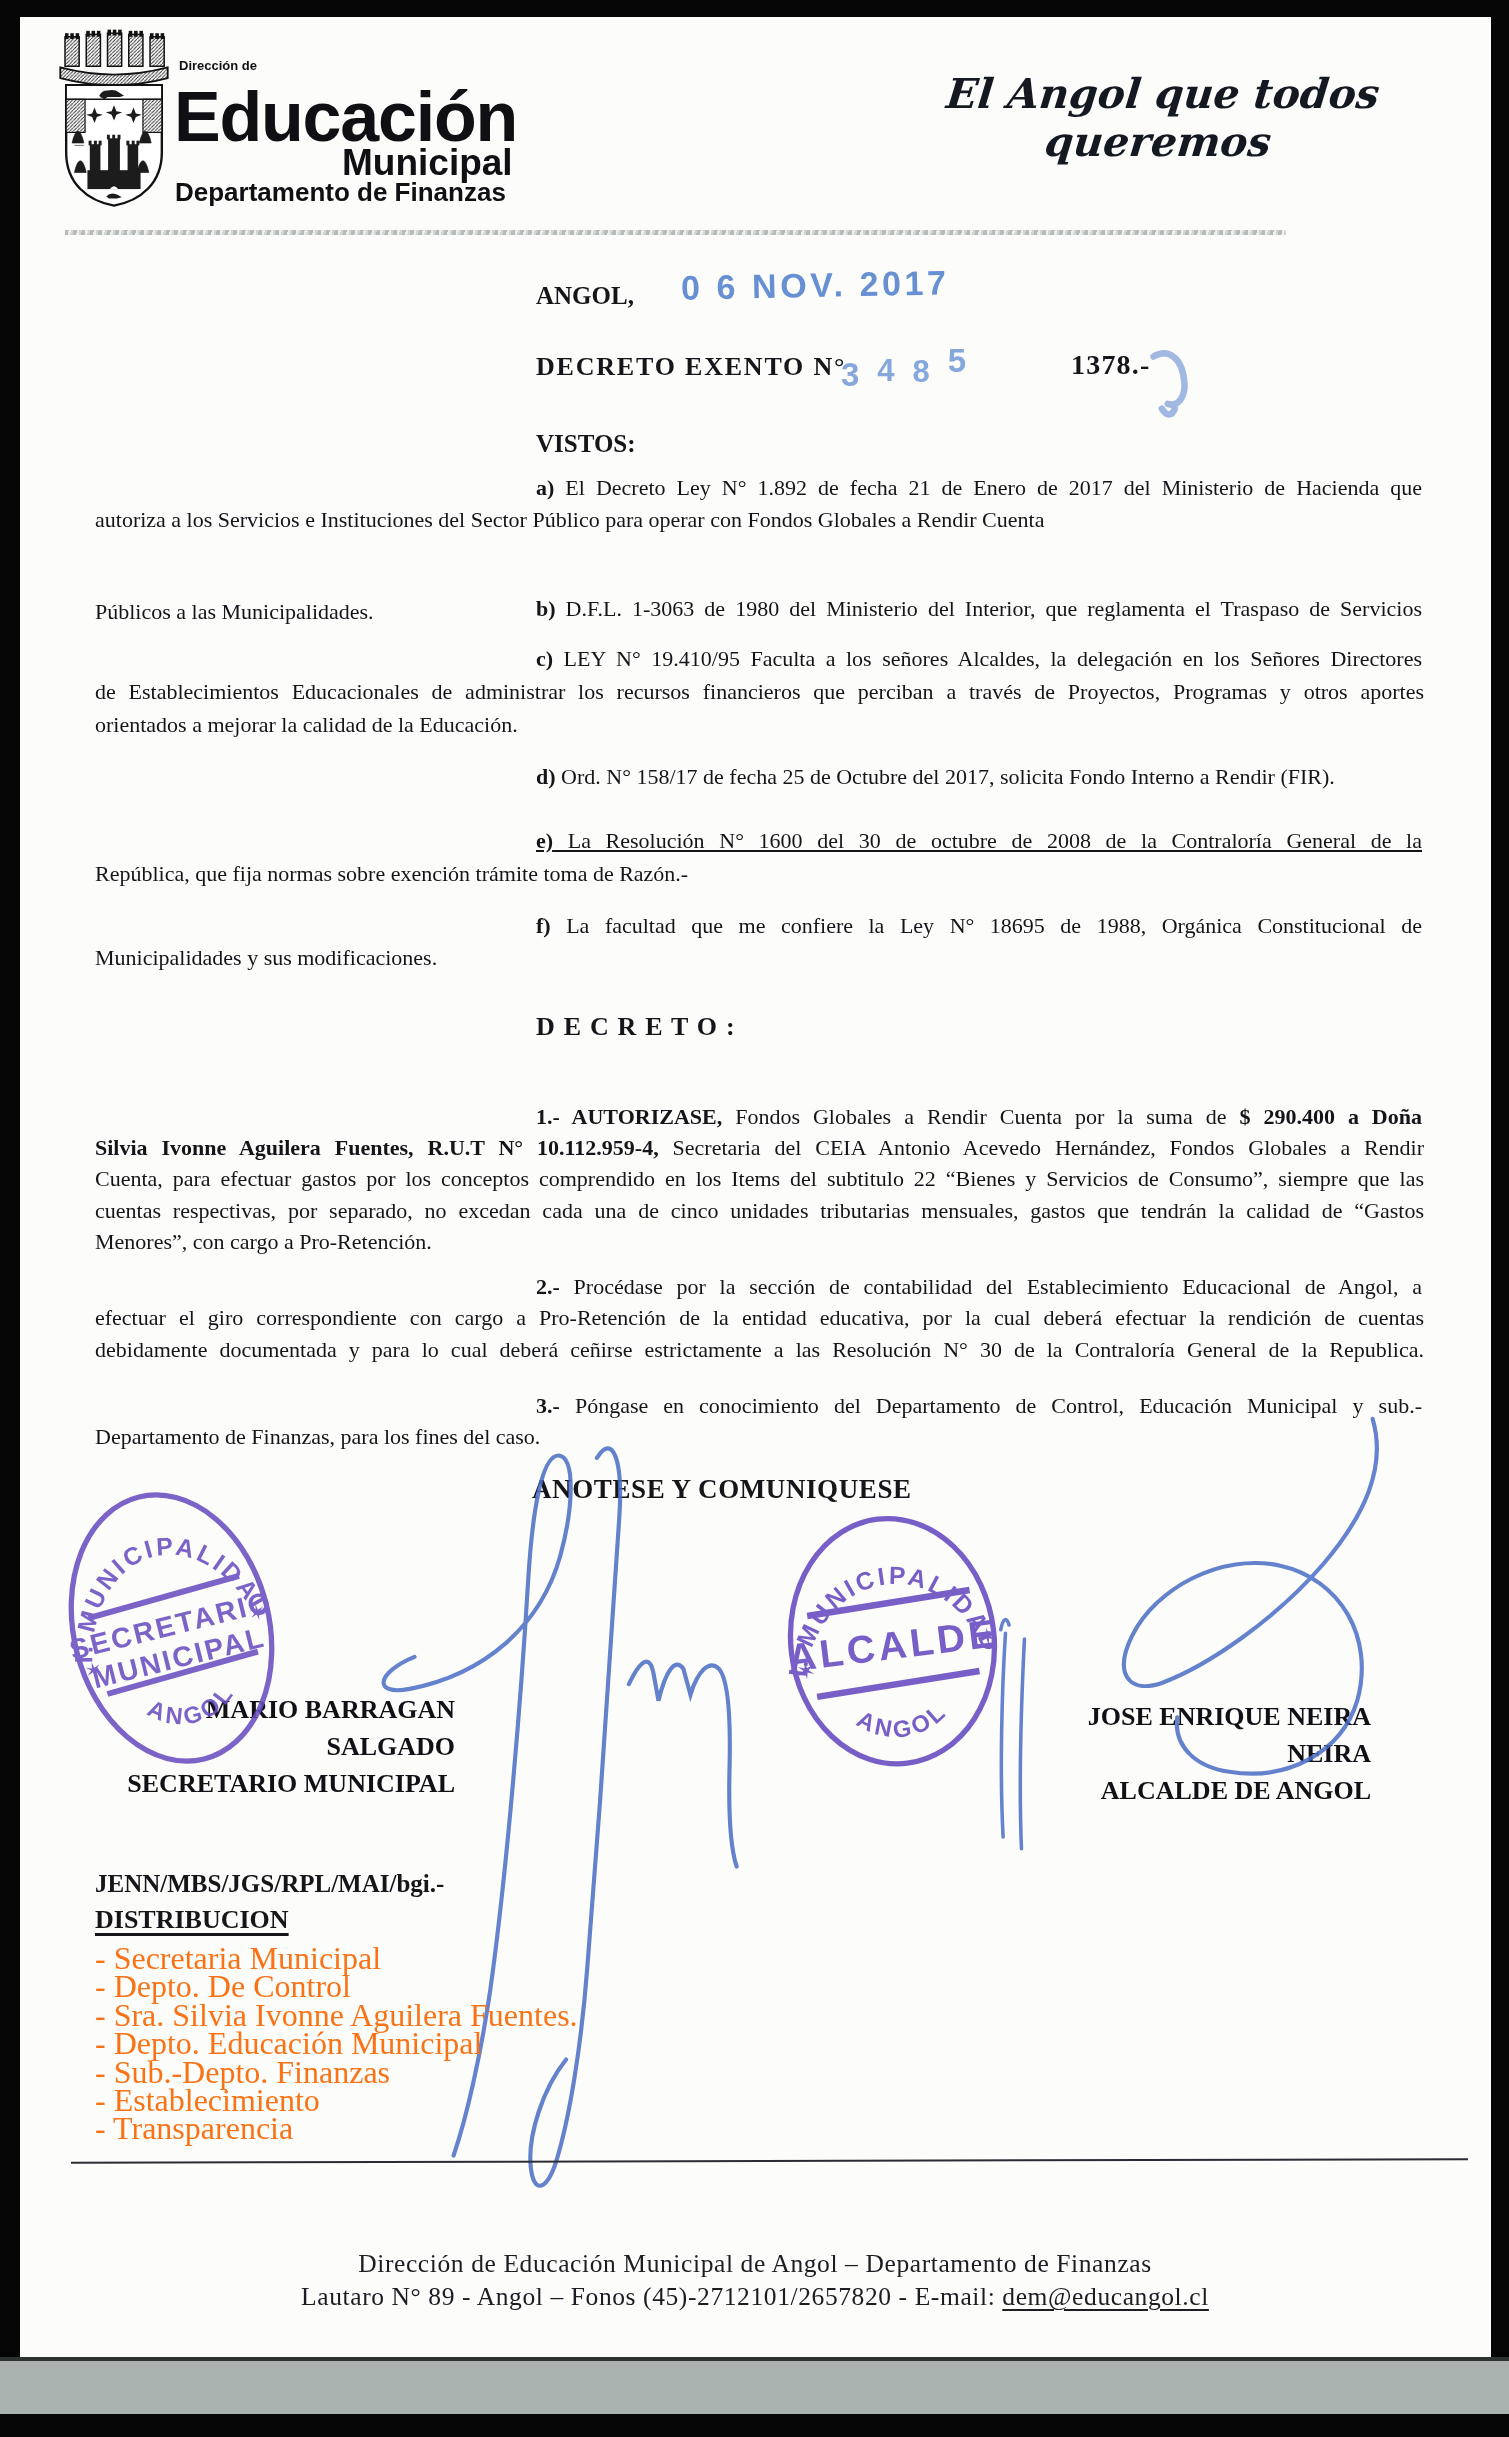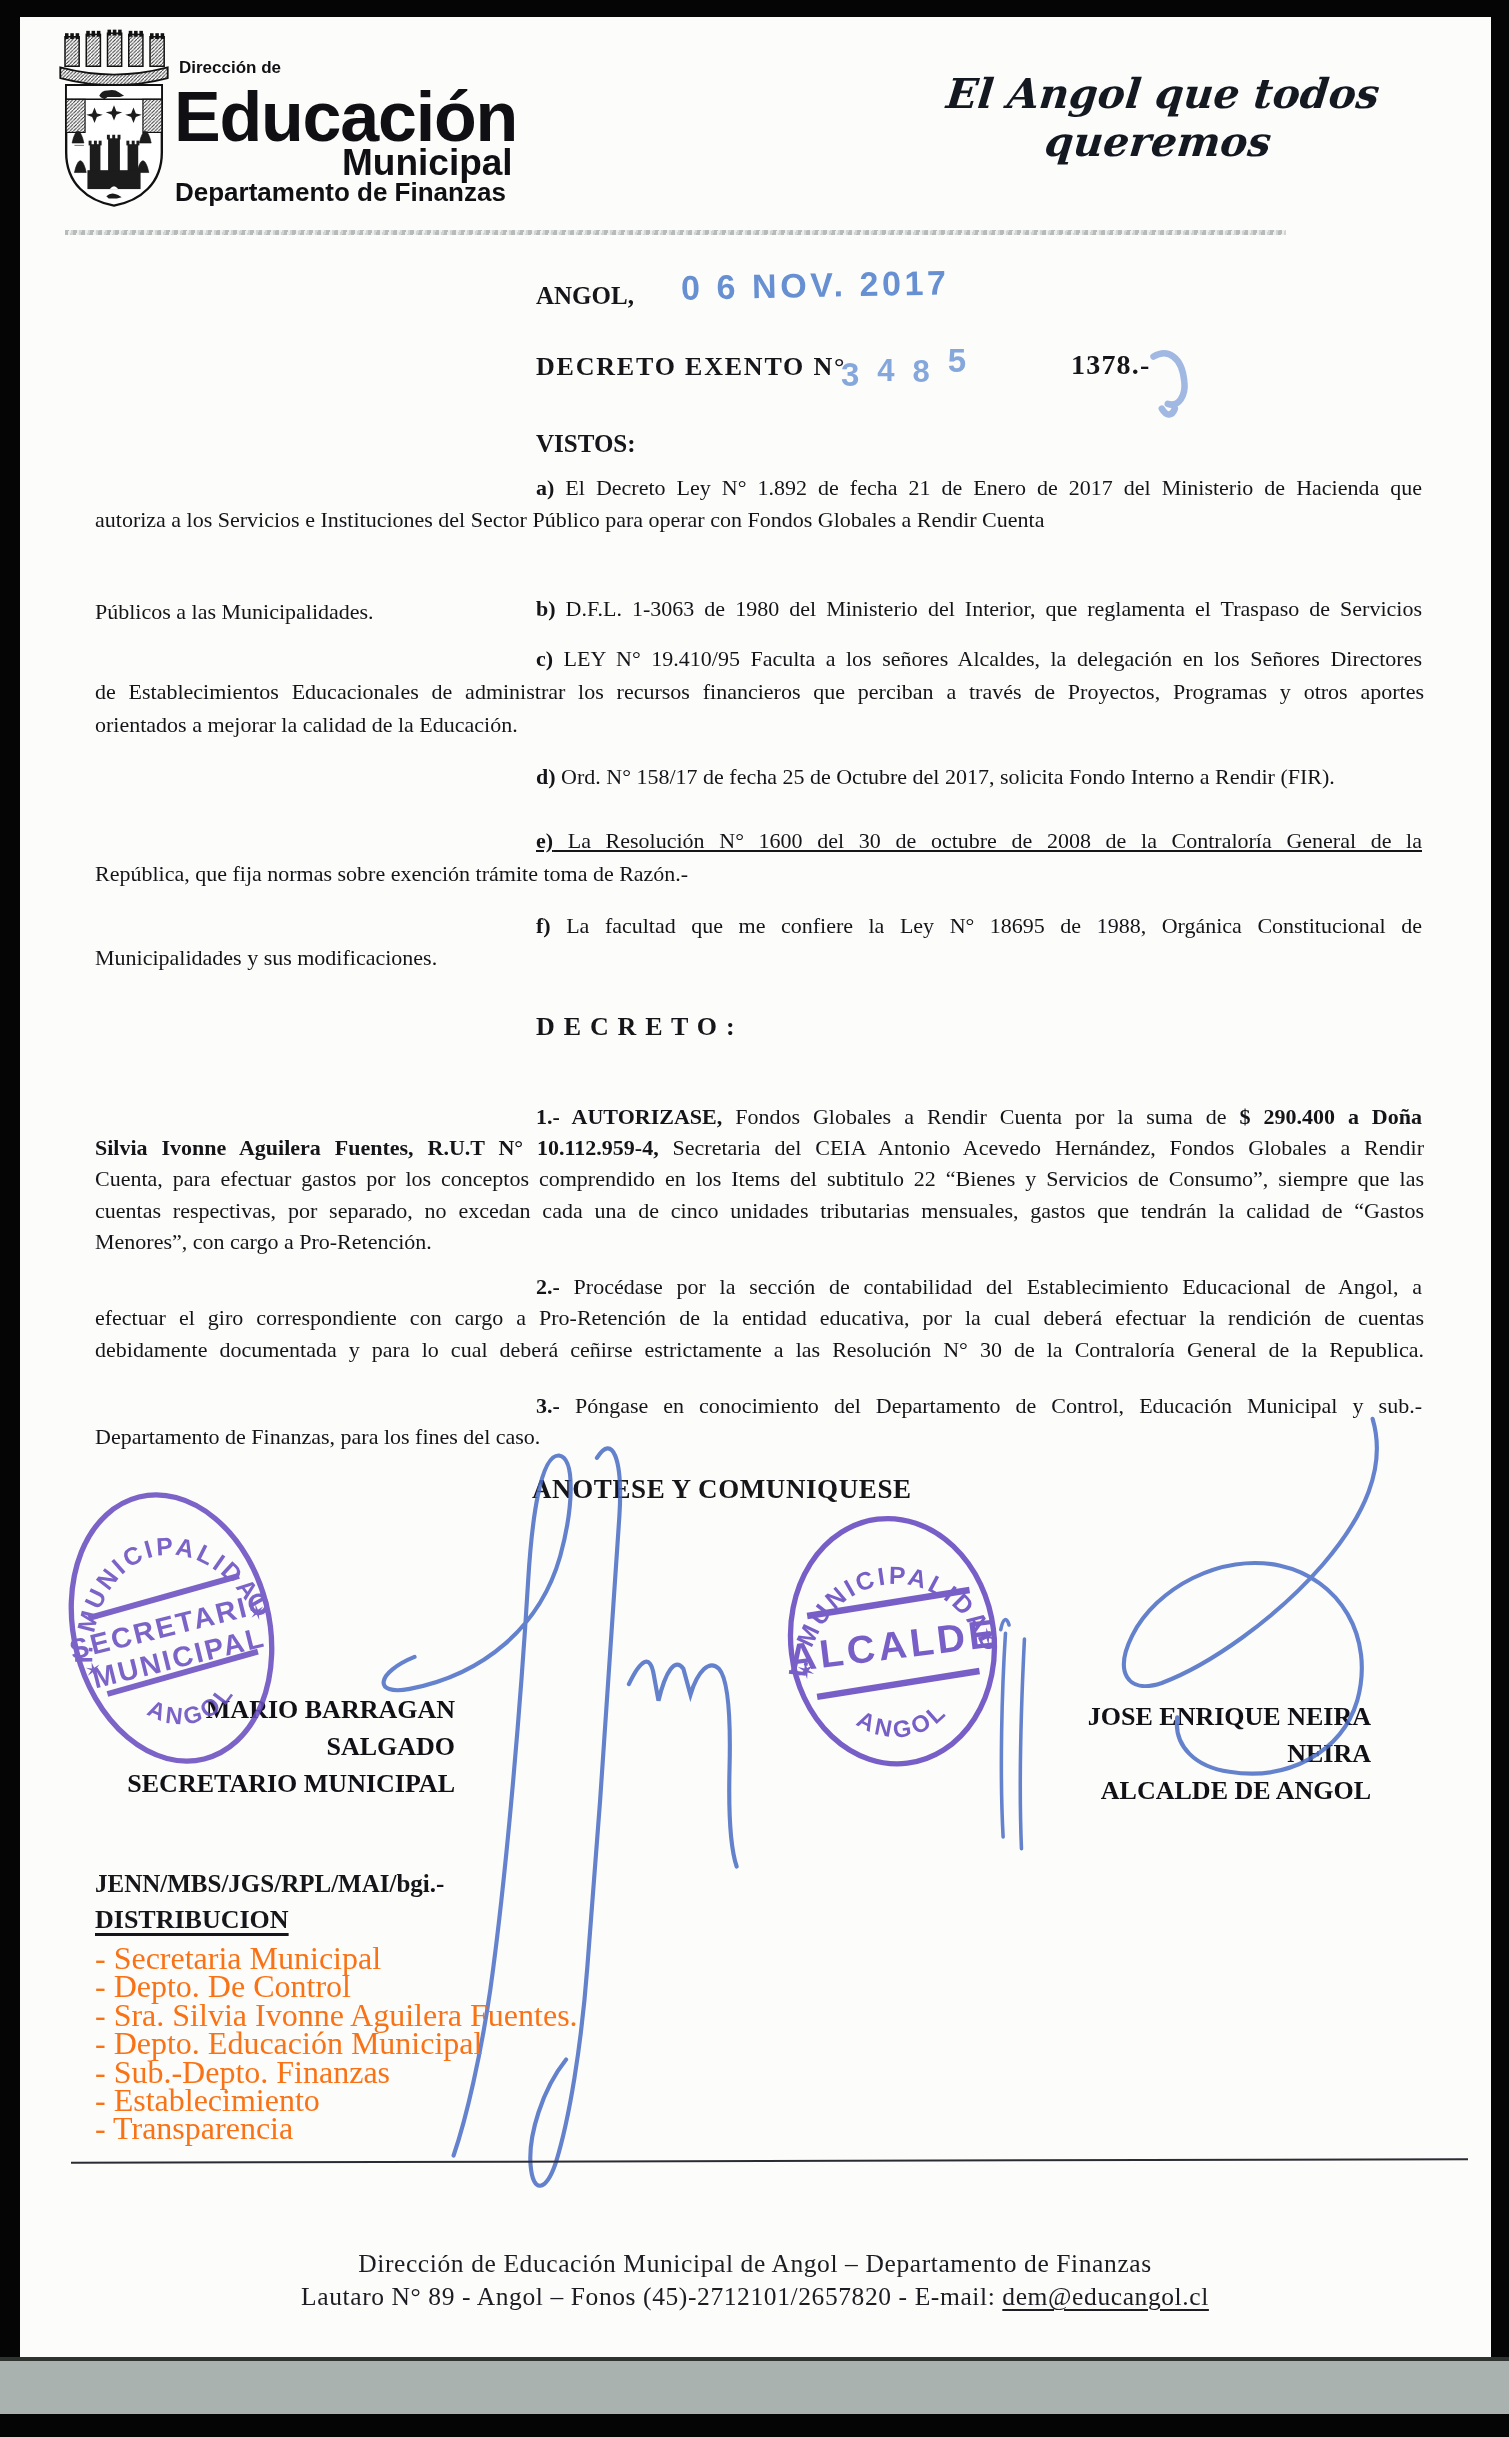--- a/index.html
+++ b/index.html
@@ -3,21 +3,21 @@
 <meta charset="utf-8">
 <style>
   html,body{margin:0;padding:0;background:#000;}
   .page{position:relative;width:1510px;height:2438px;background:#050505;overflow:hidden;
         font-family:"Liberation Serif", serif;color:#15151a;}
   .sheet{position:absolute;left:19.5px;top:16.6px;width:1471px;height:2343px;background:#fcfcfa;}
   .abs{position:absolute;}
 
   
   .hdr-sans{font-family:"Liberation Sans", sans-serif;font-weight:bold;color:#101014;line-height:1;}
-  .h-dir{left:179px;top:59px;font-size:17px;}
+  .h-dir{left:179px;top:59px;font-size:13px;}
   .h-edu{left:174px;top:82px;font-size:70px;letter-spacing:-1.2px;}
   .h-mun{left:342px;top:144px;font-size:37px;}
   .h-dep{left:175px;top:179px;font-size:26px;}
   .slogan{left:894px;top:70px;width:533px;font-family:"DejaVu Serif", serif;font-style:italic;
           font-weight:bold;font-size:41px;color:#141821;transform:skewX(-6deg);text-align:center;}
   .dotline{left:65px;top:230px;width:1221px;height:5.3px;opacity:.75;
            background:repeating-linear-gradient(100deg,#9fa5a5 0 3.6px,#e9e9e7 3.6px 6px,#c3c8c8 6px 8.3px);}
 
   
   .lbl{font-weight:bold;font-size:25px;line-height:1;}

